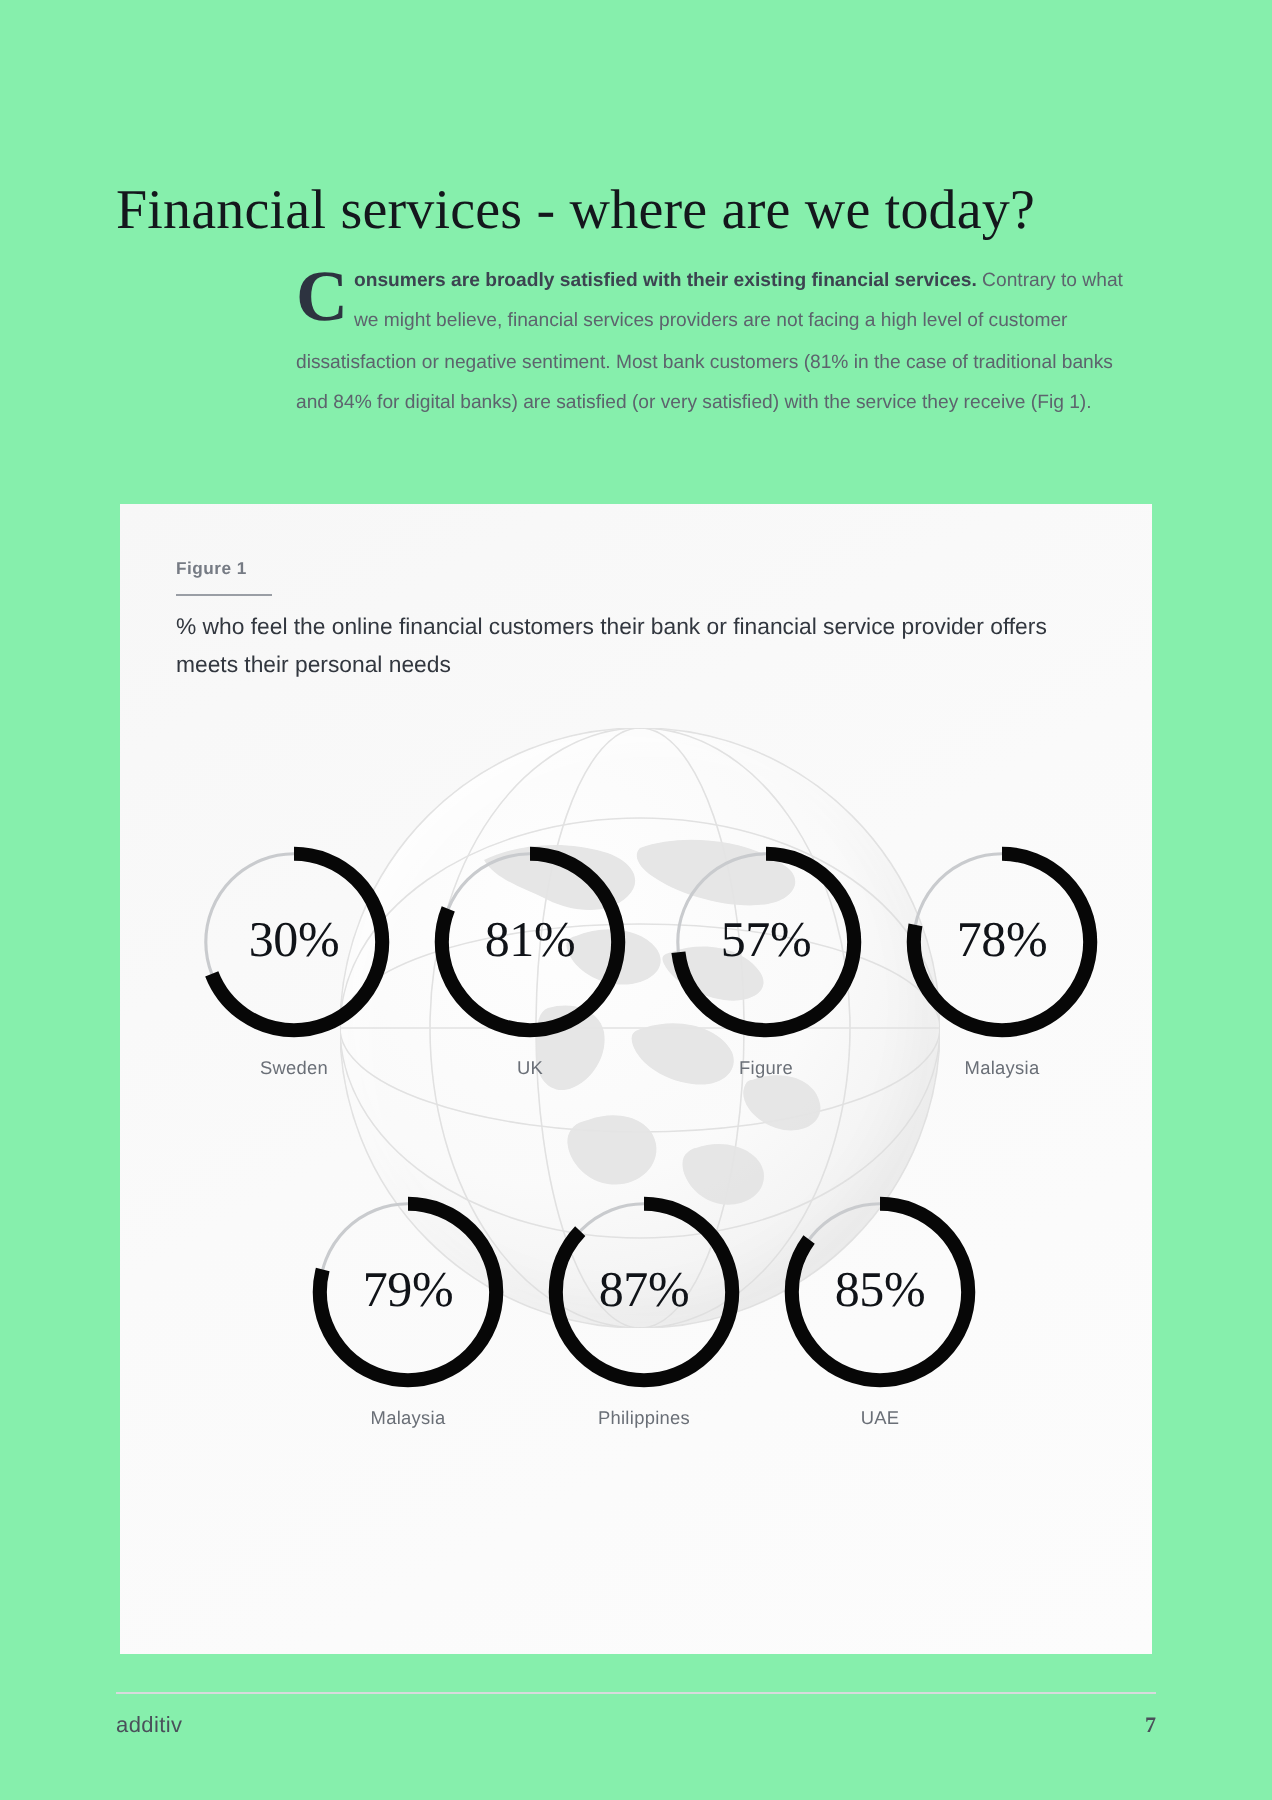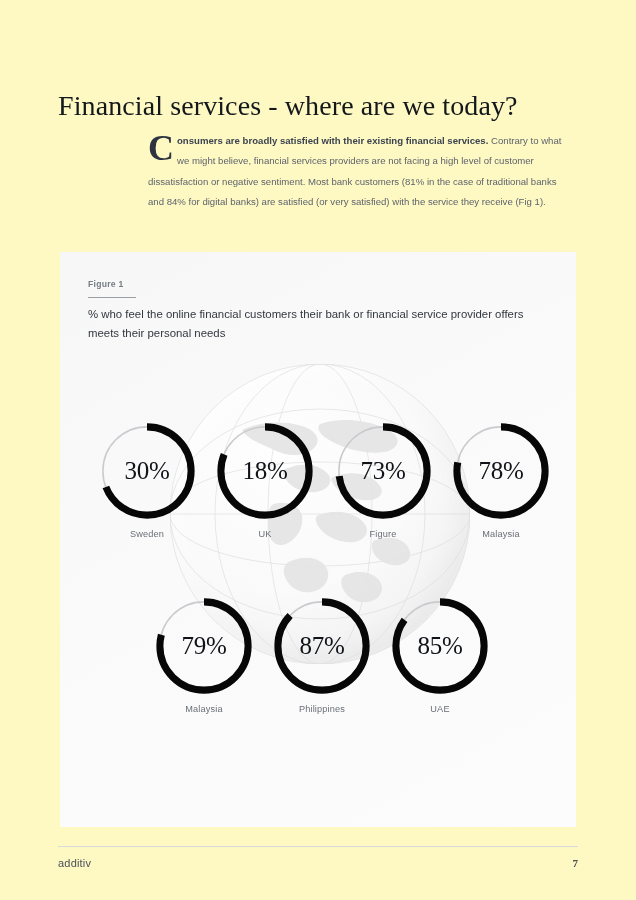--- a/index.html
+++ b/index.html
@@ -12,21 +12,21 @@
     height: 900px;
     position: relative;
     overflow: hidden;
     font-family: "Liberation Sans", sans-serif;
     -webkit-font-smoothing: antialiased;
   }
 
   .page {
     position: absolute;
     inset: 0;
-    background: #fef9c3;
+    background: #86efac;
   }
 
   
   .page-title {
     position: absolute;
     left: 58px;
     top: 70px;
     width: 520px;
     font-family: "Liberation Serif", "DejaVu Serif", serif;
     font-size: 28px;
@@ -240,31 +240,31 @@
           <span class="donut-pct">30%</span>
         </div>
         <span class="donut-label">Sweden</span>
       </div>
       <div class="donut-cell">
         <div class="donut">
           <svg viewBox="0 0 100 100">
             <circle class="donut-track" cx="50" cy="50" r="45" stroke="#c9cbce"></circle>
             <circle class="donut-value-arc" cx="50" cy="50" r="45" stroke-dasharray="229.02210444669595 53.72123437638544" stroke="#070707"></circle>
           </svg>
-          <span class="donut-pct">18%</span>
+          <span class="donut-pct">81%</span>
         </div>
         <span class="donut-label">UK</span>
       </div>
       <div class="donut-cell">
         <div class="donut">
           <svg viewBox="0 0 100 100">
             <circle class="donut-track" cx="50" cy="50" r="45" stroke="#c9cbce"></circle>
             <circle class="donut-value-arc" cx="50" cy="50" r="45" stroke-dasharray="206.4026373408494 76.34070148223199" stroke="#070707"></circle>
           </svg>
-          <span class="donut-pct">73%</span>
+          <span class="donut-pct">57%</span>
         </div>
         <span class="donut-label">Figure</span>
       </div>
       <div class="donut-cell">
         <div class="donut">
           <svg viewBox="0 0 100 100">
             <circle class="donut-track" cx="50" cy="50" r="45" stroke="#c9cbce"></circle>
             <circle class="donut-value-arc" cx="50" cy="50" r="45" stroke-dasharray="220.5398042820035 62.203534541077886" stroke="#070707"></circle>
           </svg>
           <span class="donut-pct">78%</span>

